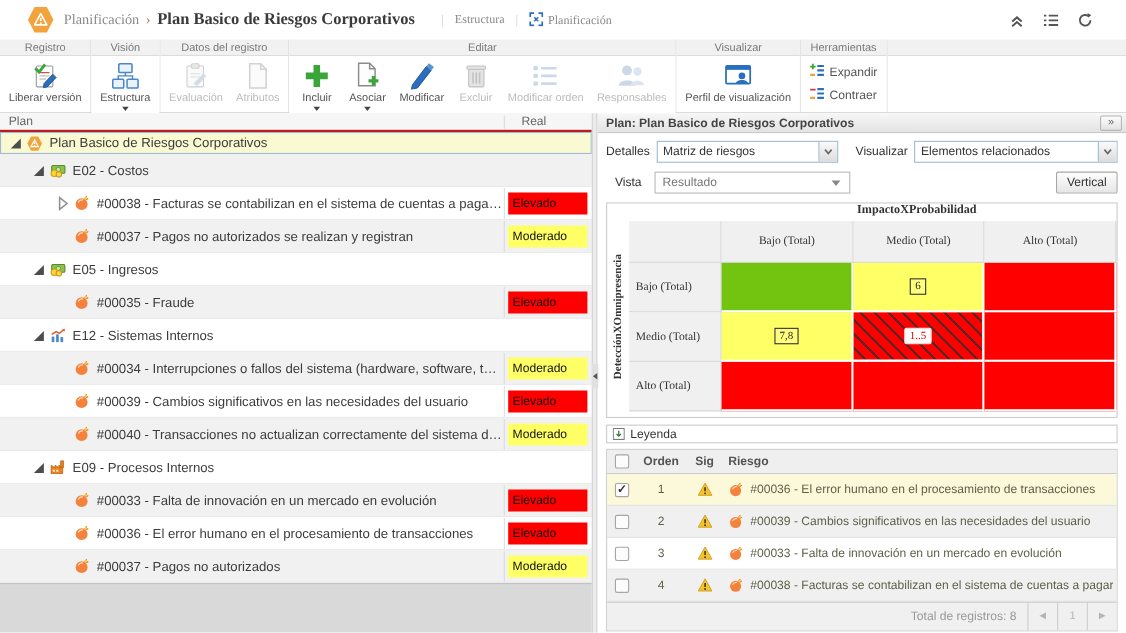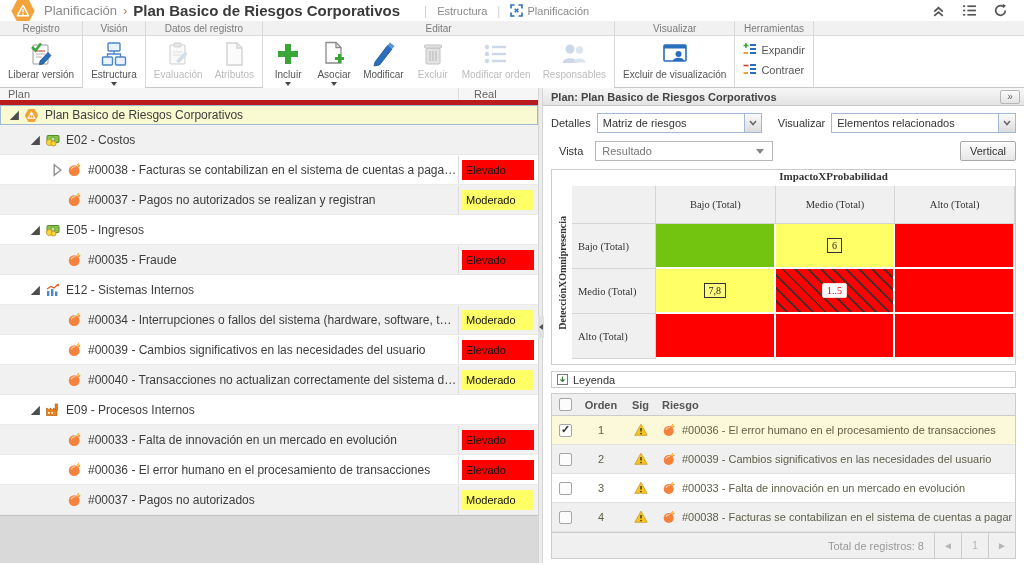--- a/index.html
+++ b/index.html
@@ -1,20 +1,20 @@
 <!DOCTYPE html>
 <html><head>
 <meta charset="utf-8">
 <style>
   * { box-sizing: border-box; margin: 0; padding: 0; }
   html,body { width:1024px; height:575px; overflow:hidden; background:#fff;
     font-family:"Liberation Sans", sans-serif; }
 
   
-  .tophdr { height:21px; display:flex; align-items:center; padding:0 10px; background:#fff; }
+  .tophdr { height:36px; display:flex; align-items:center; padding:0 24px; background:#fff;font-family:Liberation Serif, serif; }
   .tophdr .logo { width:26px; height:26px; margin-right:8px; flex:none; }
   .crumb-parent { font-size:13px; color:#8a8a8a; margin-right:6px; }
   .crumb-sep { font-size:13px; color:#b0884a; margin-right:6px; }
   .page-title { font-size:15px; font-weight:bold; color:#3a3a3a; margin-right:14px; white-space:nowrap; }
   .hdr-pipe { color:#d0d0d0; font-size:12px; margin:0 10px; }
   .hdr-link { font-size:11px; color:#8a8a8a; }
   .hdr-link-ico { width:13px; height:13px; margin-right:4px; vertical-align:-2px; }
   .hdr-right { margin-left:auto; display:flex; align-items:center; gap:16px; padding-right:6px; }
   .hdr-right svg { width:15px; height:15px; }
 
@@ -35,21 +35,21 @@
   .sbtn { display:flex; align-items:center; gap:4px; font-size:11px; color:#555; padding:2px 2px; cursor:pointer; }
   .sbtn svg { width:14px; height:14px; }
   .rgroup.filler { flex:1; border-right:none; }
 
   
   .main { height:475px; display:flex; }
 
   
   .left { width:538px; display:flex; flex-direction:column; background:#fff; }
   .tree-hdr { height:17px; display:flex; font-size:11px; color:#666; background:#f6f6f6;
-    border-bottom:5px solid #b91c1c; align-items:center; }
+    border-bottom:2px solid #b91c1c; align-items:center; }
   .tree-hdr .hc-plan { flex:1; padding-left:8px; }
   .tree-hdr .hc-real { width:80px; border-left:1px solid #ddd; padding-left:15px; }
   .tree-rows { }
   .trow { height:30px; display:flex; align-items:center; border-bottom:1px solid #ebebeb; }
   .trow .tmain { flex:1; display:flex; align-items:center; overflow:hidden; }
   .trow .treal { width:80px; border-left:1px solid #ddd; display:flex; align-items:center; }
   .trow.sel { background:#fafad2; }
   .trow.alt { background:#f1f1f1; }
   .arrow-slot { width:14px; height:14px; flex:none; margin-right:3px; display:flex; align-items:center; justify-content:center; }
   .node-ico { width:15px; height:15px; flex:none; margin-right:6px; }
@@ -298,21 +298,21 @@
     <div class="rgroup">
       <div class="rgroup-label">Visualizar</div>
       <div class="rgroup-body">
         <div class="tbtn">
           <span class="ticon"><svg viewBox="0 0 26 26">
               <rect x="2" y="4" width="22" height="16" rx="1" fill="#fff" stroke="#2a6fbd" stroke-width="1.6"></rect>
               <rect x="2" y="4" width="22" height="3.5" fill="#2a6fbd"></rect>
               <circle cx="16.5" cy="13" r="3" fill="#2a6fbd"></circle>
               <path d="M11 20 C11 15.5 22 15.5 22 20 Z" fill="#2a6fbd"></path>
             </svg></span>
-          <span class="tlabel">Excluir de visualización</span>
+          <span class="tlabel">Perfil de visualización</span>
         </div>
       </div>
     </div>
     <div class="rgroup">
       <div class="rgroup-label">Herramientas</div>
       <div class="rgroup-body stack">
         <div class="sbtn">
           <span><svg viewBox="0 0 14 14">
               <path d="M3 1 V6 M0.5 3.5 H5.5" stroke="#3aa63a" stroke-width="1.6"></path>
               <g stroke="#2a6fbd" stroke-width="2">

